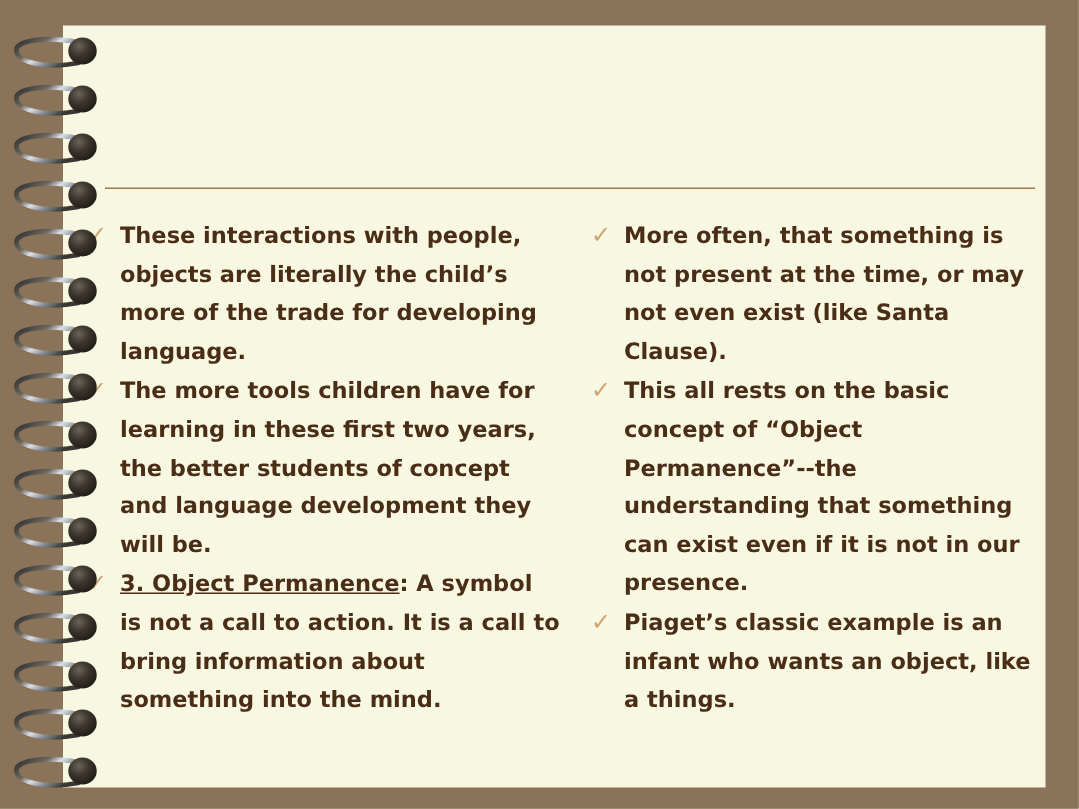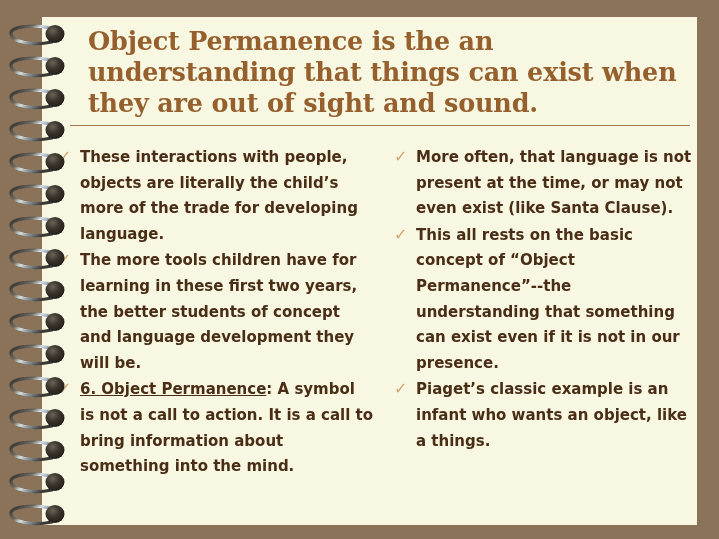--- a/index.html
+++ b/index.html
@@ -99,47 +99,46 @@
     height: 26px;
   }
 </style>
 </head>
 <body>
 
 <div id="slide">
 
   <div id="page">
 
-    <div id="title">Object Permanence is the an understanding that things can exist when they are out of sight and sound.</div>
     <div id="title-rule"></div>
 
     <div id="col-left" class="col">
 
       <div class="bullet-row">
         <span class="check">✓</span>
         <span class="btext">These interactions with people, objects are literally the child’s more of the trade for developing language.</span>
       </div>
 
       <div class="bullet-row">
         <span class="check">✓</span>
         <span class="btext">The more tools children have for learning in these first two years, the better students of concept and language development they will be.</span>
       </div>
 
       <div class="bullet-row">
         <span class="check">✓</span>
-        <span class="btext"><span class="uline">6.  Object Permanence</span><span>:  A symbol is not a call to action. It is a call to bring information about something into the mind.</span></span>
+        <span class="btext"><span class="uline">3.  Object Permanence</span><span>:  A symbol is not a call to action. It is a call to bring information about something into the mind.</span></span>
       </div>
 
     </div>
 
     <div id="col-right" class="col">
 
       <div class="bullet-row">
         <span class="check">✓</span>
-        <span class="btext">More often, that language is not present at the time, or may not even exist (like Santa Clause).</span>
+        <span class="btext">More often, that something is not present at the time, or may not even exist (like Santa Clause).</span>
       </div>
 
       <div class="bullet-row">
         <span class="check">✓</span>
         <span class="btext">This all rests on the basic concept of “Object Permanence”--the understanding that something can exist even if it is not in our presence.</span>
       </div>
 
       <div class="bullet-row">
         <span class="check">✓</span>
         <span class="btext">Piaget’s classic example is an infant who wants an object, like a things.</span>

